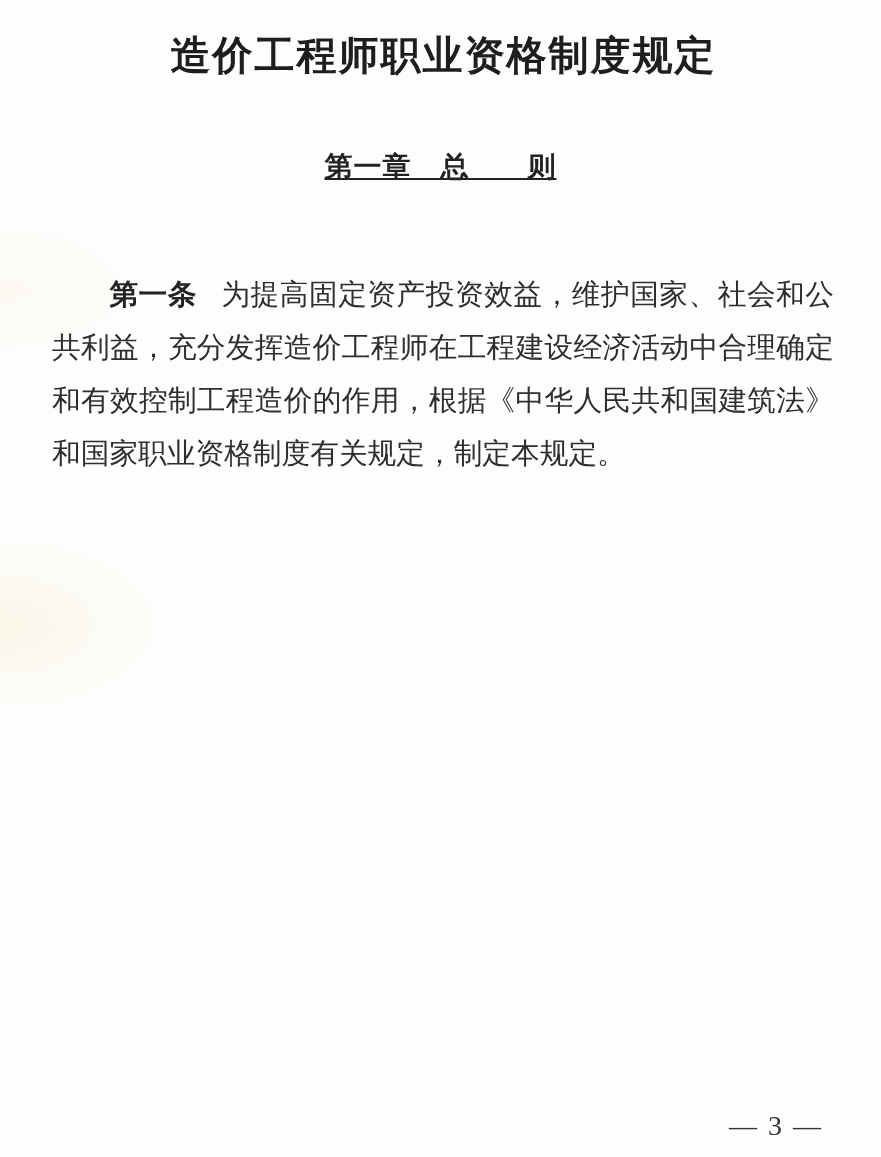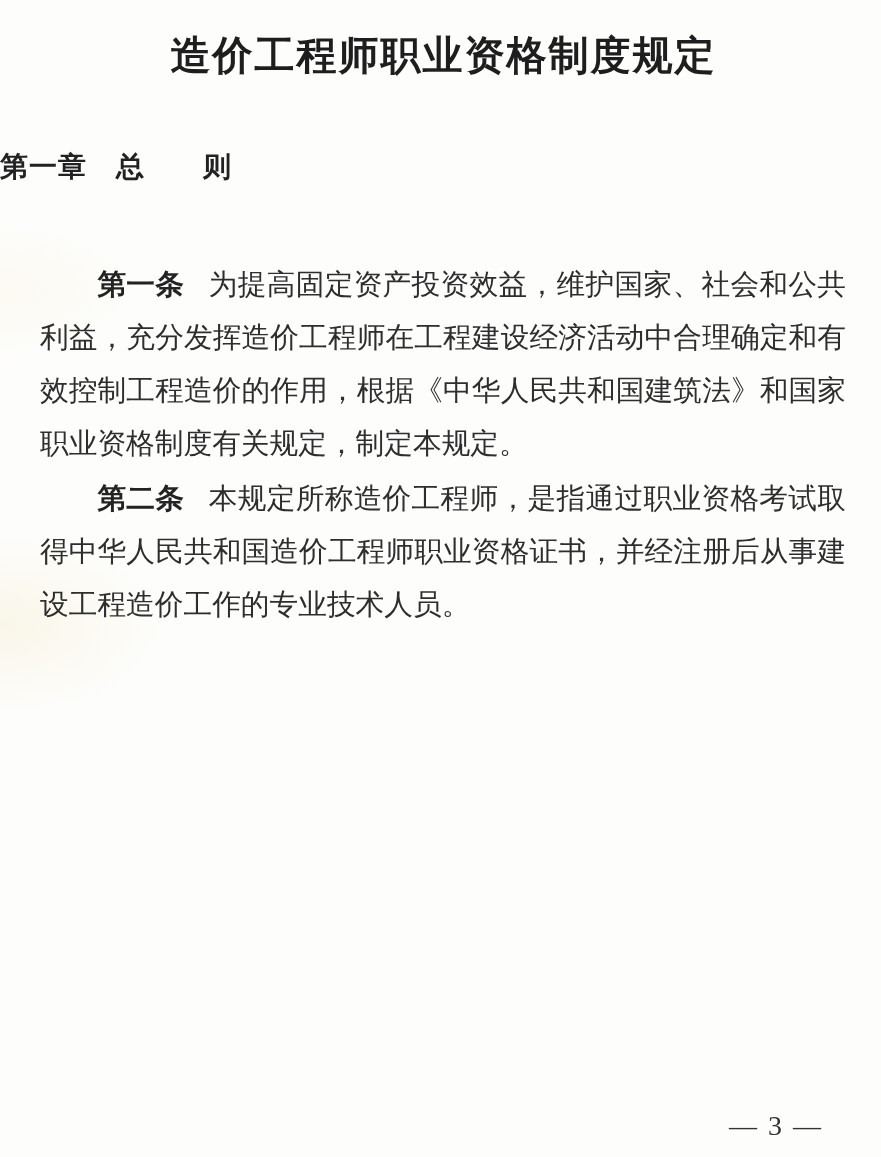--- a/index.html
+++ b/index.html
@@ -32,40 +32,42 @@
     font-weight: 700;
     letter-spacing: 2px;
     color: #1e1e1e;
   }
   .chapter-heading {
     position: absolute;
     top: 149px;
     left: 0;
     width: 100%;
     margin: 0;
-    text-align: left;
+    text-align: center;
     font-size: 28px;
     line-height: 36px;
     font-weight: 700;
     letter-spacing: 1px;
     color: #222;
+    text-decoration: underline;
   }
   .doc-body {
     position: absolute;
     top: 256px;
     left: 38px;
     width: 810px;
     font-size: 28.7px;
     line-height: 53px;
     text-align: justify;
     color: #2e2e2e;
   }
   .doc-body p {
-    margin: 2px;
+    margin: 14px;
     text-indent: 2em;
+    font-family: Liberation Mono, monospace;
   }
   .lead {
     font-weight: 700;
     color: #232323;
   }
   .lead:not(:empty) {
     margin-right: 0.85em;
   }
   .page-number {
     position: absolute;
@@ -83,21 +85,20 @@
 <div class="page">
 
   <h1 class="doc-title">造价工程师职业资格制度规定</h1>
 
   <h2 class="chapter-heading">第一章　总　　则</h2>
 
   <div class="doc-body">
 
     <p><span class="lead">第一条</span><span>为提高固定资产投资效益，维护国家、社会和公共利益，充分发挥造价工程师在工程建设经济活动中合理确定和有效控制工程造价的作用，根据《中华人民共和国建筑法》和国家职业资格制度有关规定，制定本规定。</span></p>
 
-    <p><span class="lead">第二条</span><span>本规定所称造价工程师，是指通过职业资格考试取得中华人民共和国造价工程师职业资格证书，并经注册后从事建设工程造价工作的专业技术人员。</span></p>
 
 
 
 
 
   </div>
 
   <div class="page-number">— 3 —</div>
 
 </div>

